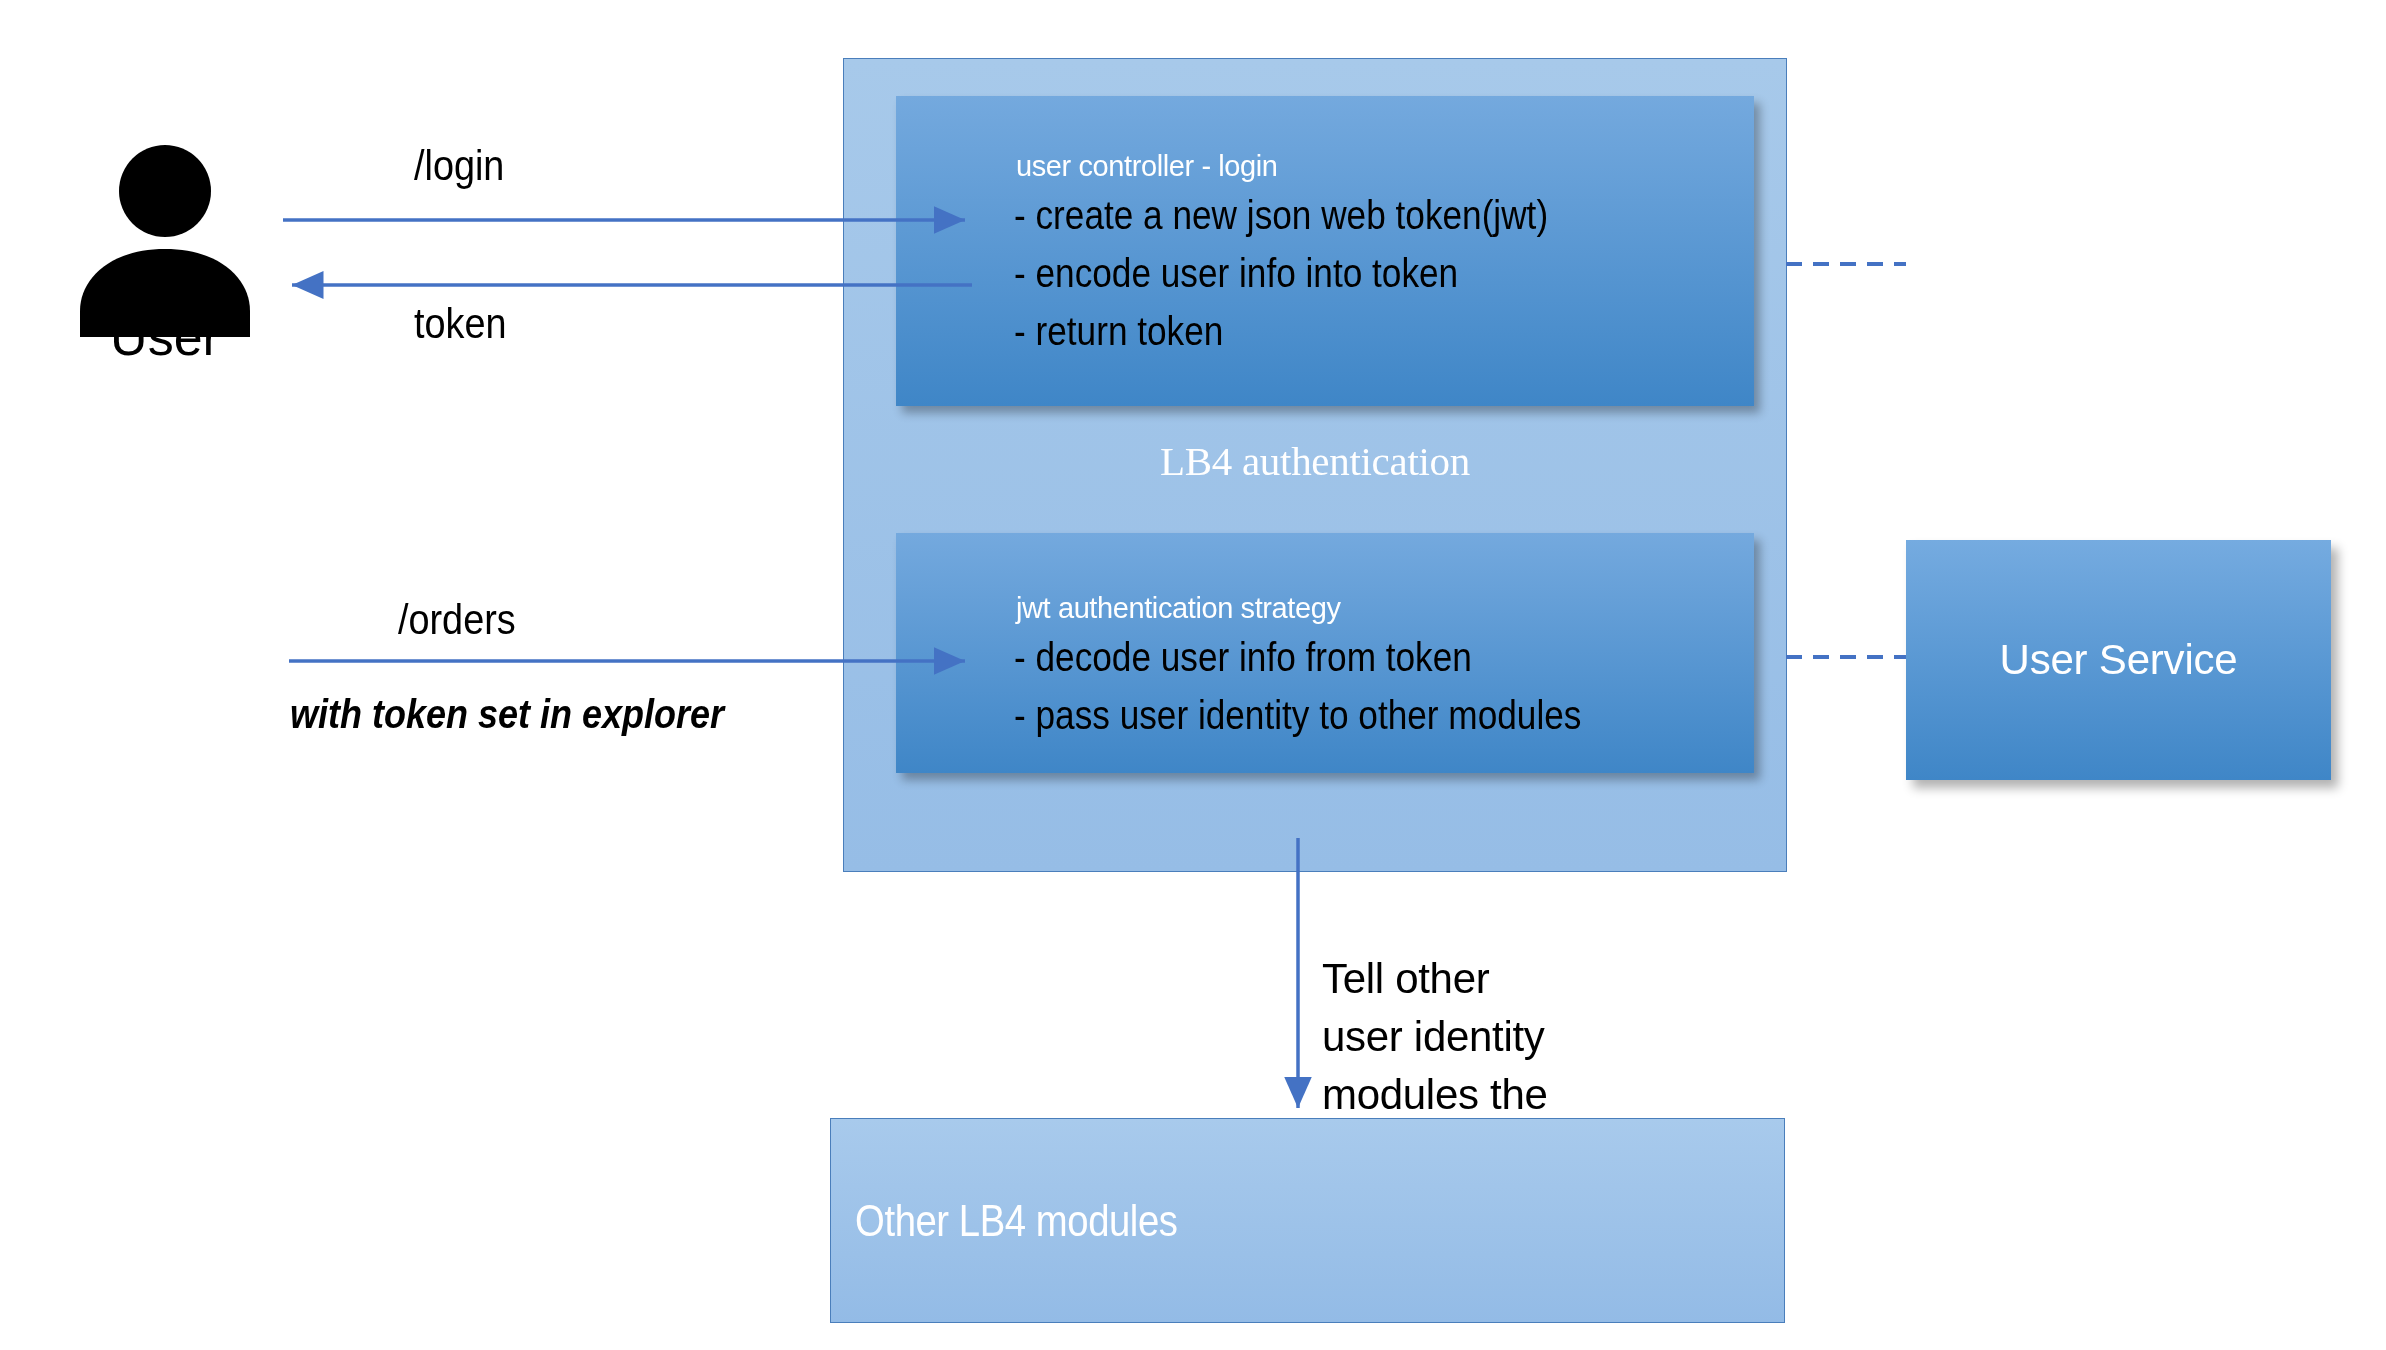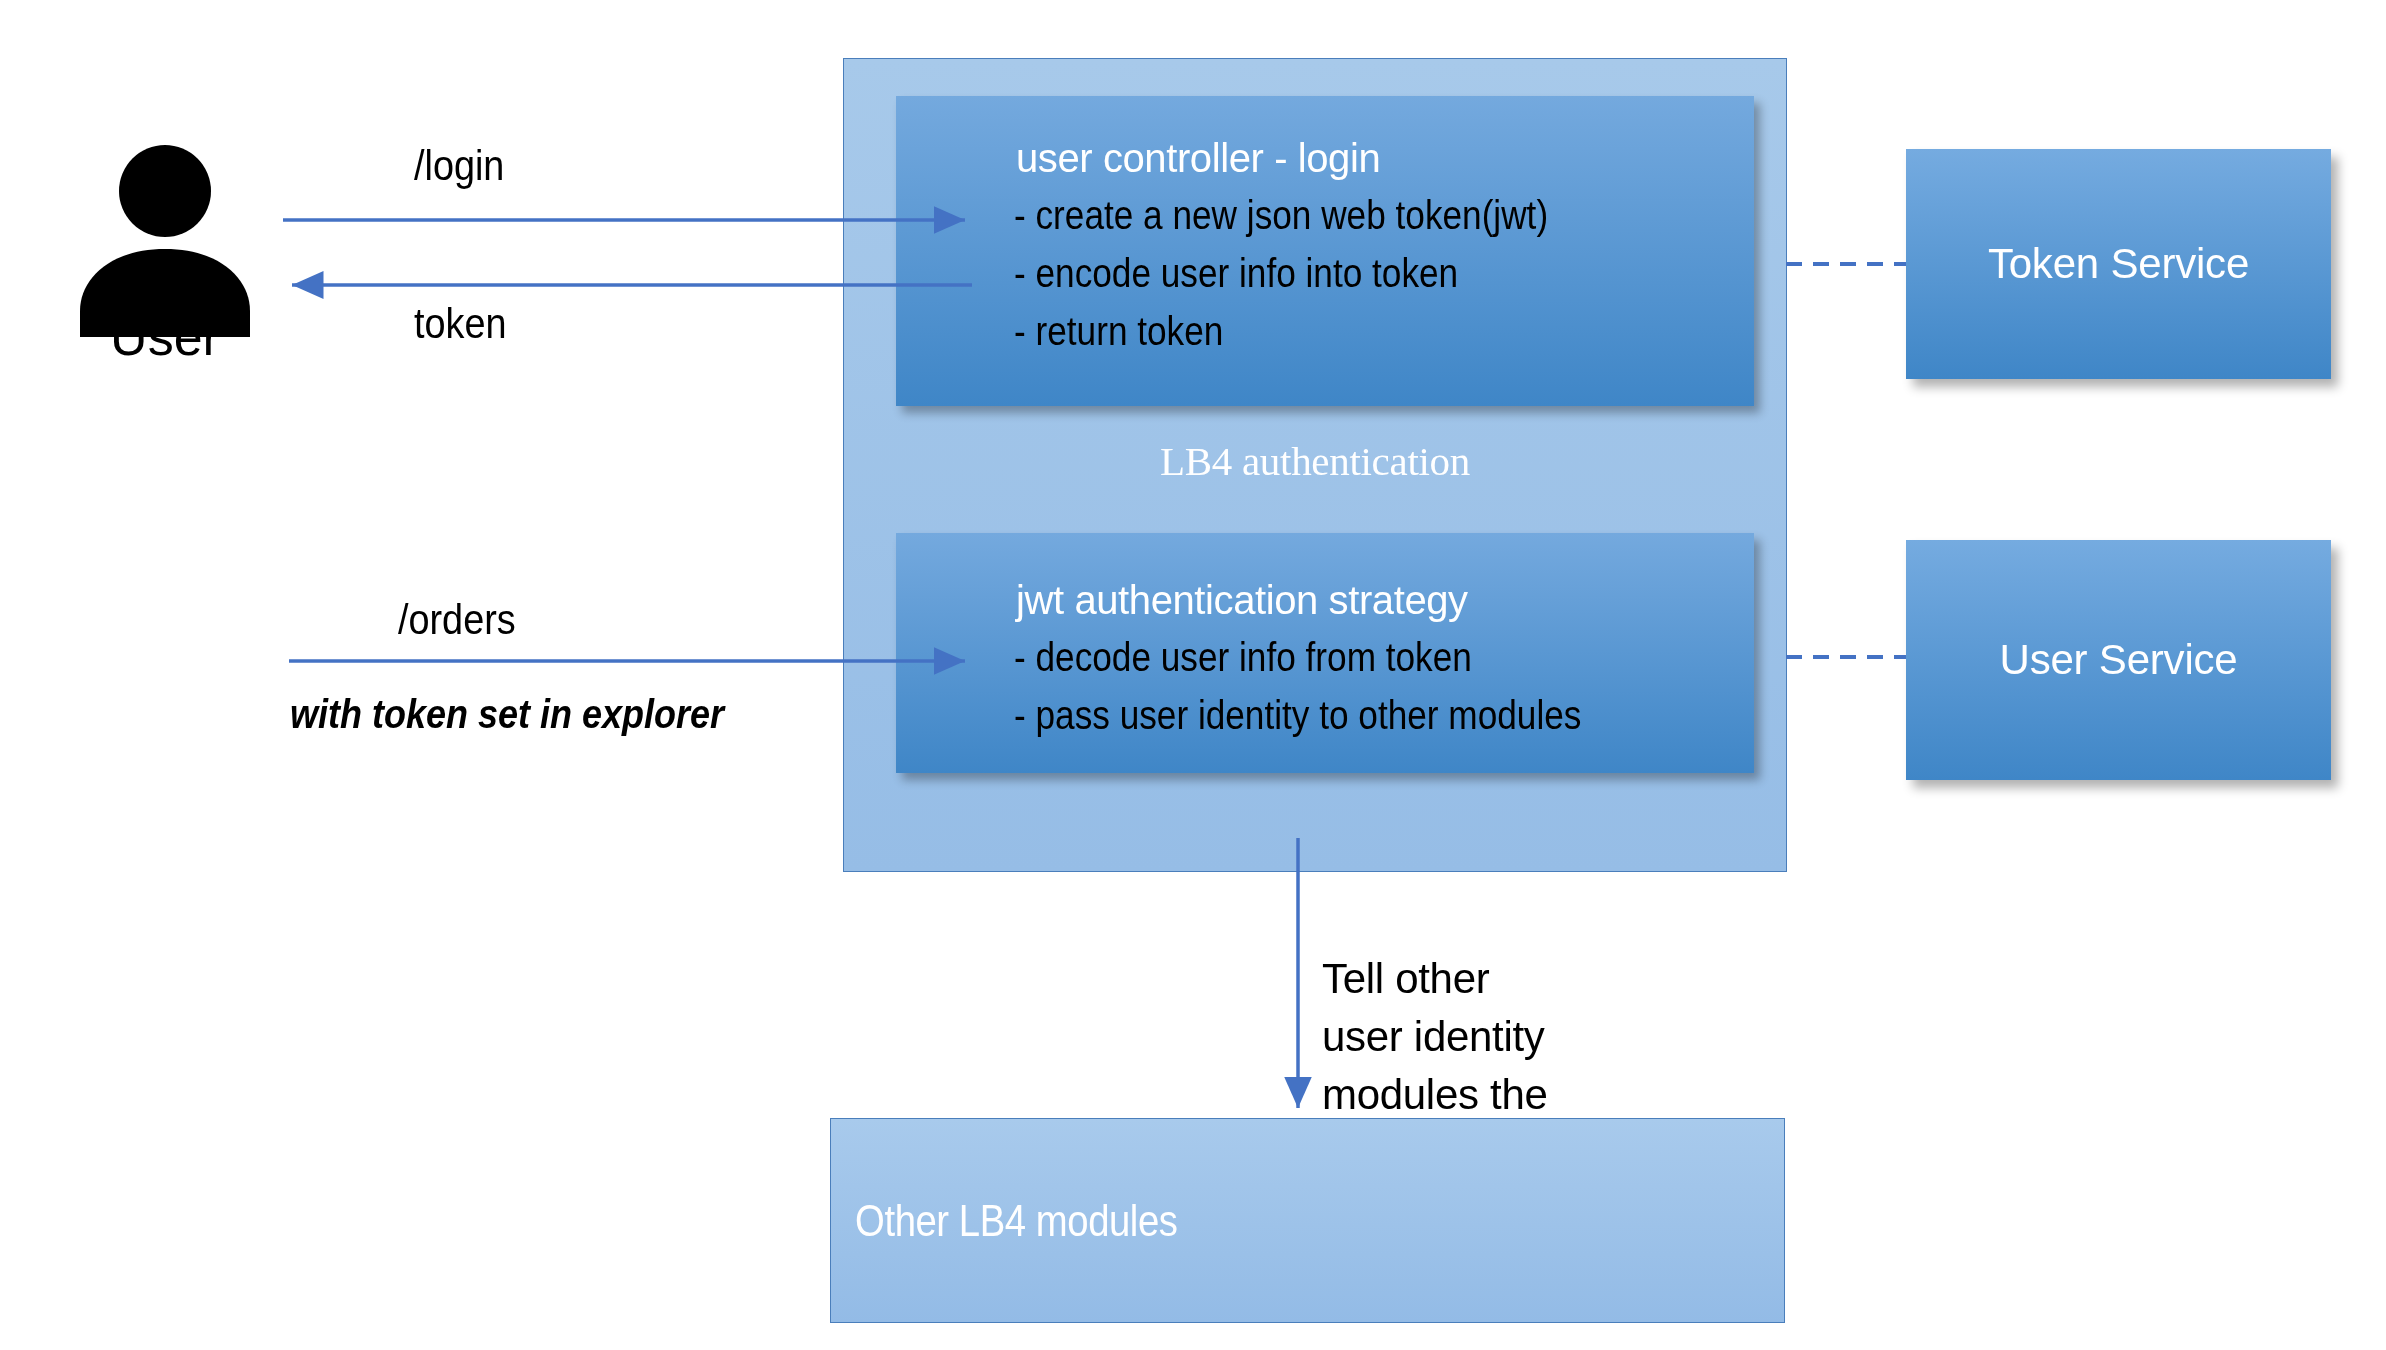--- a/index.html
+++ b/index.html
@@ -50,24 +50,25 @@
     top: 533px;
     width: 858px;
     height: 240px;
   }
 
   .module-title {
     position: absolute;
     left: 120px;
     color: #ffffff;
     font-family: "Liberation Sans", sans-serif;
-    font-size: 40px;
+    font-size: 29px;
     font-weight: 400;
     letter-spacing: -0.4px;
     white-space: nowrap;
+    margin-top: 14px;
   }
   .module-lines {
     position: absolute;
     left: 118px;
     color: #000000;
     font-family: "Liberation Sans Narrow", "Liberation Sans", sans-serif;
     font-size: 40px;
     line-height: 58px;
     font-weight: 400;
     white-space: nowrap;
@@ -218,23 +219,20 @@
   <div class="abs" id="lb4-caption">LB4 authentication</div>
 
   <div class="abs module-box" id="jwt-strategy-box">
     <div class="module-title">jwt authentication strategy</div>
     <div class="module-lines">
       <div>- decode user info from token</div>
       <div>- pass user identity to other modules</div>
     </div>
   </div>
 
-  <div class="abs service-box" id="token-service-box">
-    <span>Token Service</span>
-  </div>
 
   <div class="abs service-box" id="user-service-box">
     <span>User Service</span>
   </div>
 
   <div class="abs" id="other-modules-box">
     <span class="label-inner">Other LB4 modules</span>
   </div>
 
   <div class="abs" id="user-actor">

